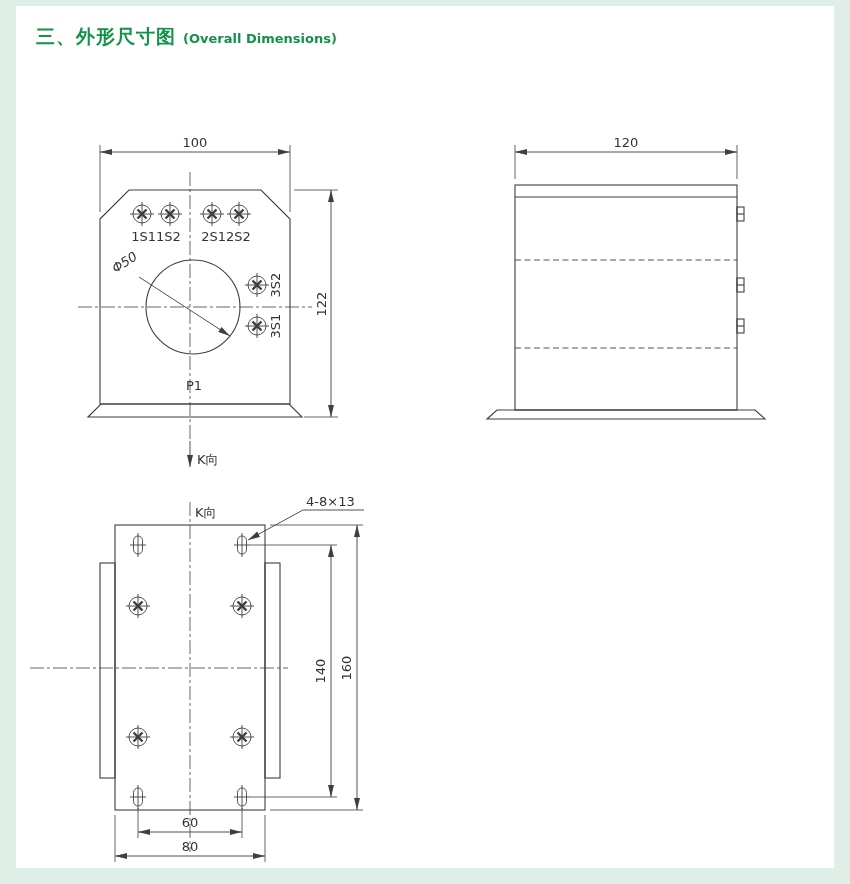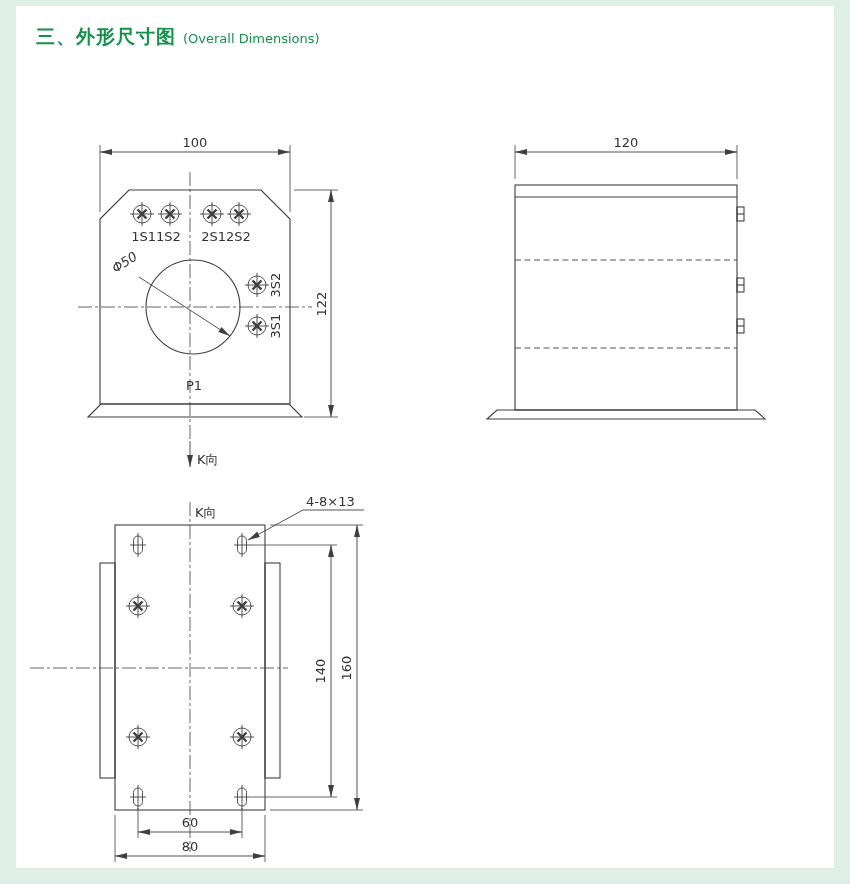--- a/index.html
+++ b/index.html
@@ -8,21 +8,21 @@
     position:relative; overflow:hidden;
     background: var(--background, #dfeee6);
     font-family:"DejaVu Sans","Liberation Sans",sans-serif;
   }
   .panel { position:absolute; left:16px; right:16px; top:6px; bottom:16px;
            background: var(--panel, #ffffff); }
   .header { position:absolute; left:36px; top:24px; z-index:5;
             display:flex; align-items:baseline; gap:7px;
             color: var(--title-color, #14914a); text-align: right; }
   .title-cn { font-size:19px; font-weight:bold; letter-spacing:1px; }
-  .title-en { font-size:13px; font-weight:normal; }
+  .title-en { font-size:13px; font-weight:bold; }
 
   svg.drawing { position:absolute; left:0; top:0; z-index:2; }
 
   .ln   { stroke: var(--line-color,#3f3f3f); stroke-width:1.1; fill:none; }
   .thin { stroke: var(--line-color,#3f3f3f); stroke-width:0.8; fill:none; }
   .cl   { stroke: var(--line-color,#3f3f3f); stroke-width:0.8; fill:none;
           stroke-dasharray:14 3 3 3; }
   .hid  { stroke: var(--line-color,#3f3f3f); stroke-width:0.9; fill:none;
           stroke-dasharray:6 3.5; }
   .dim  { stroke: var(--line-color,#3f3f3f); stroke-width:0.9; fill:none;

